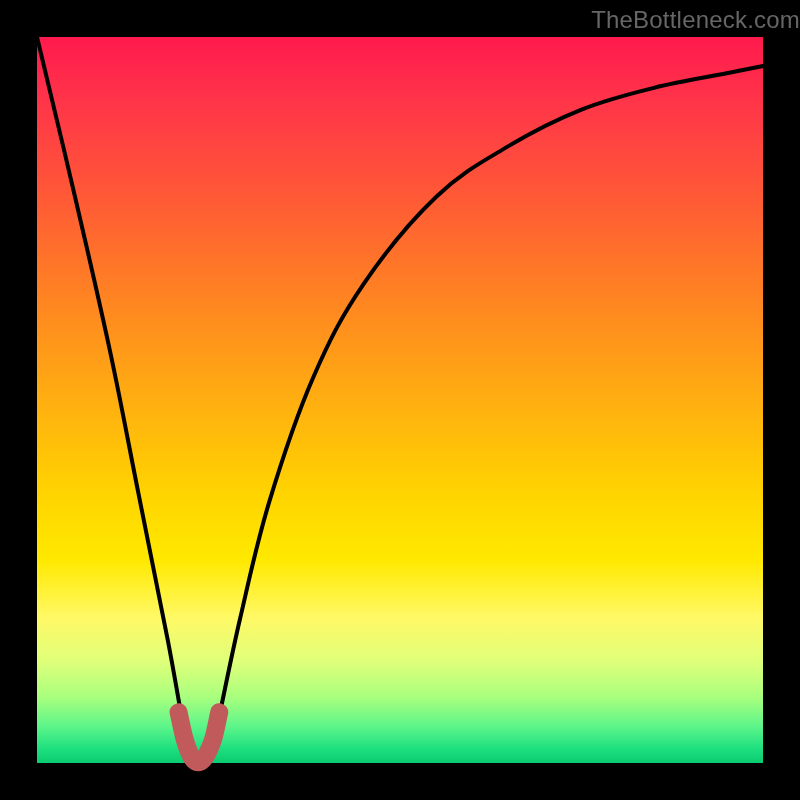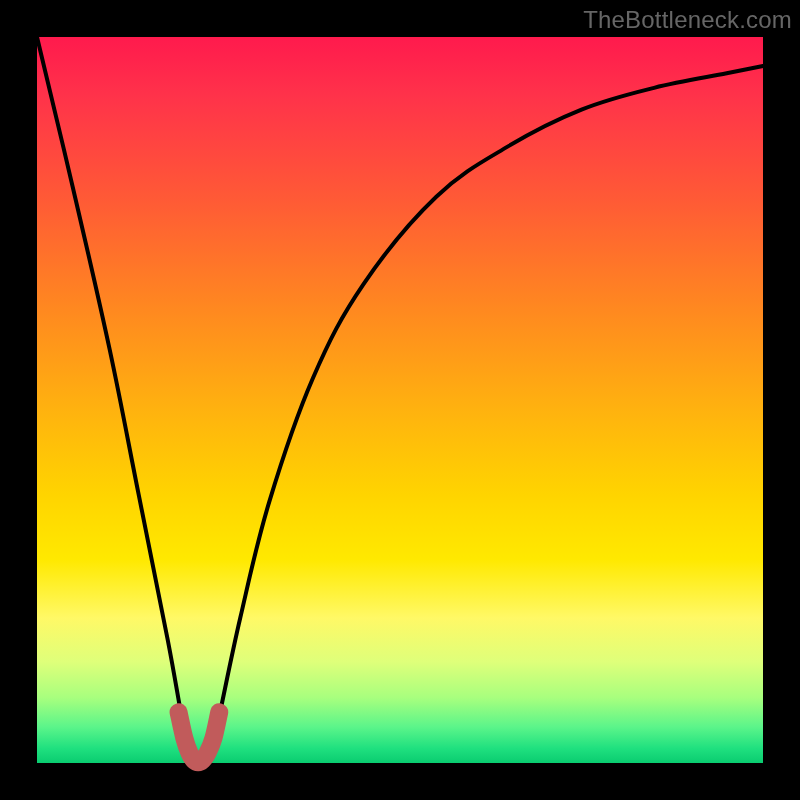--- a/index.html
+++ b/index.html
@@ -39,21 +39,21 @@
       #dfff7a 86%,
       #a8ff7e 91%,
       #5cf58a 95%,
       #1fe07f 98%,
       #0acc70 100%
     );
   }
   .attribution {
     position: absolute;
     top: 6px;
-    right: 8px;
+    right: 0;
     font-size: 24px;
     font-weight: 500;
     color: #666666;
     letter-spacing: 0.2px;
     user-select: none;
   }
   svg.curve {
     position: absolute;
     left: 0;
     top: 0;

